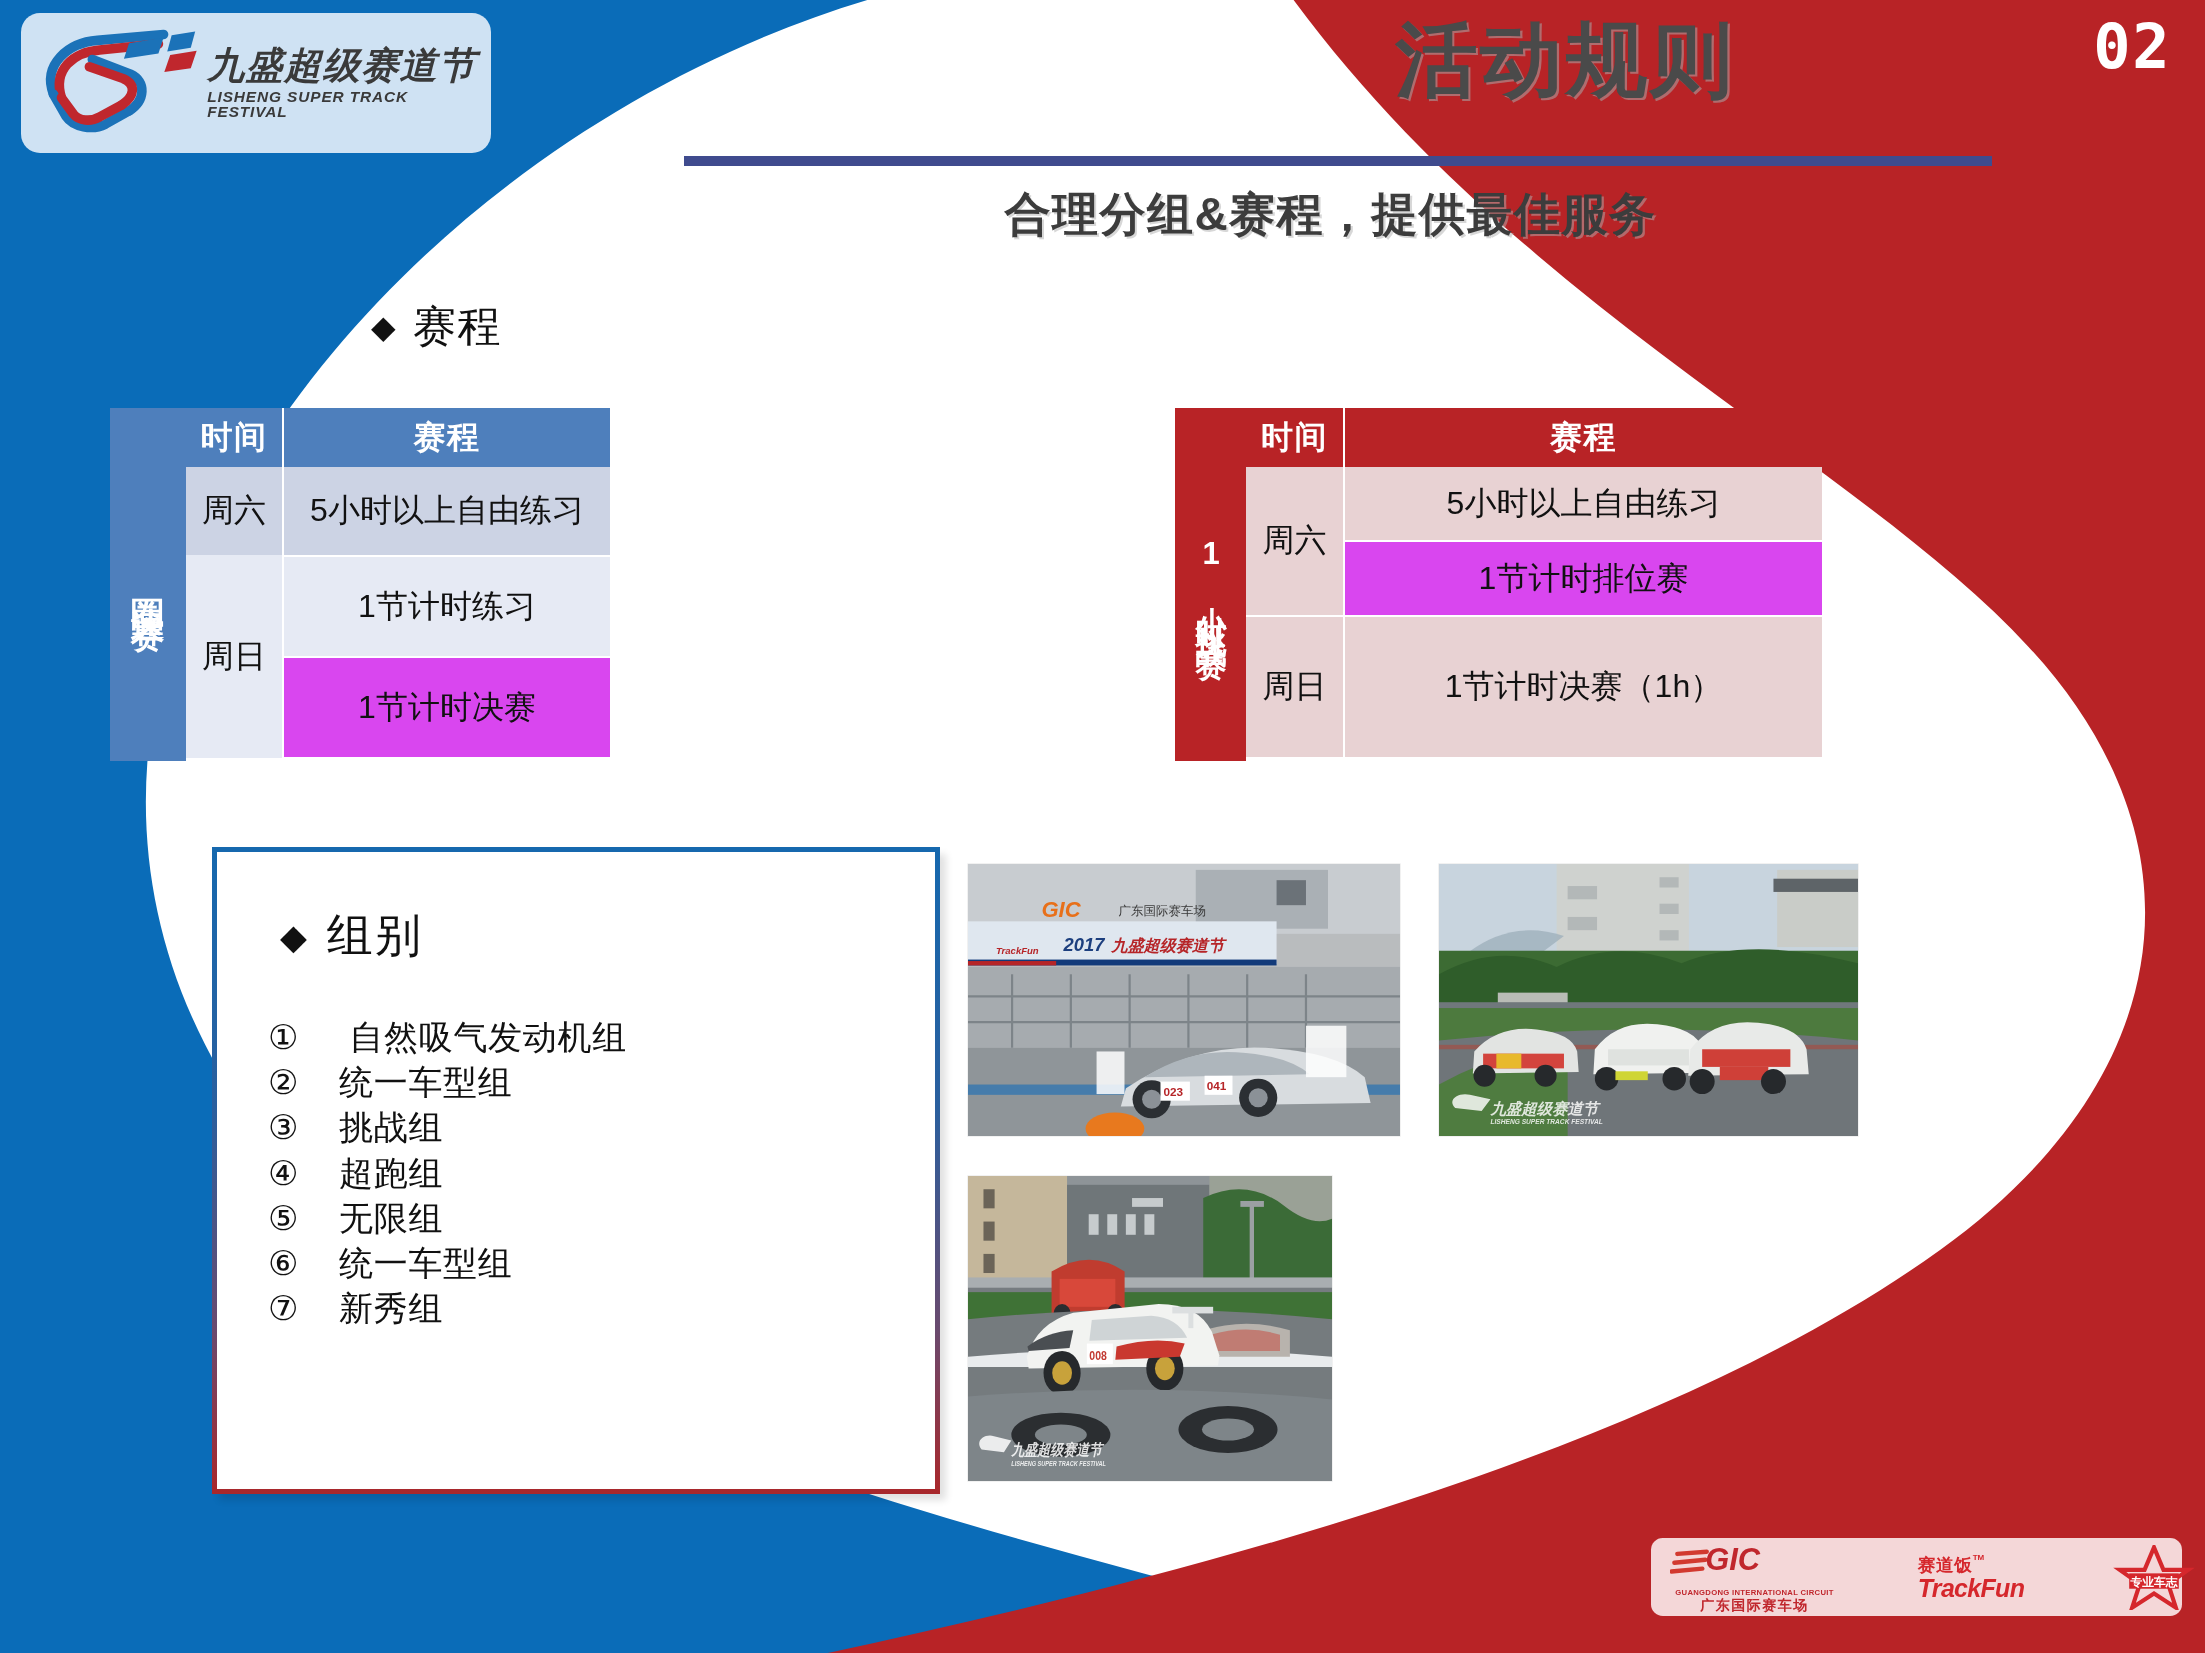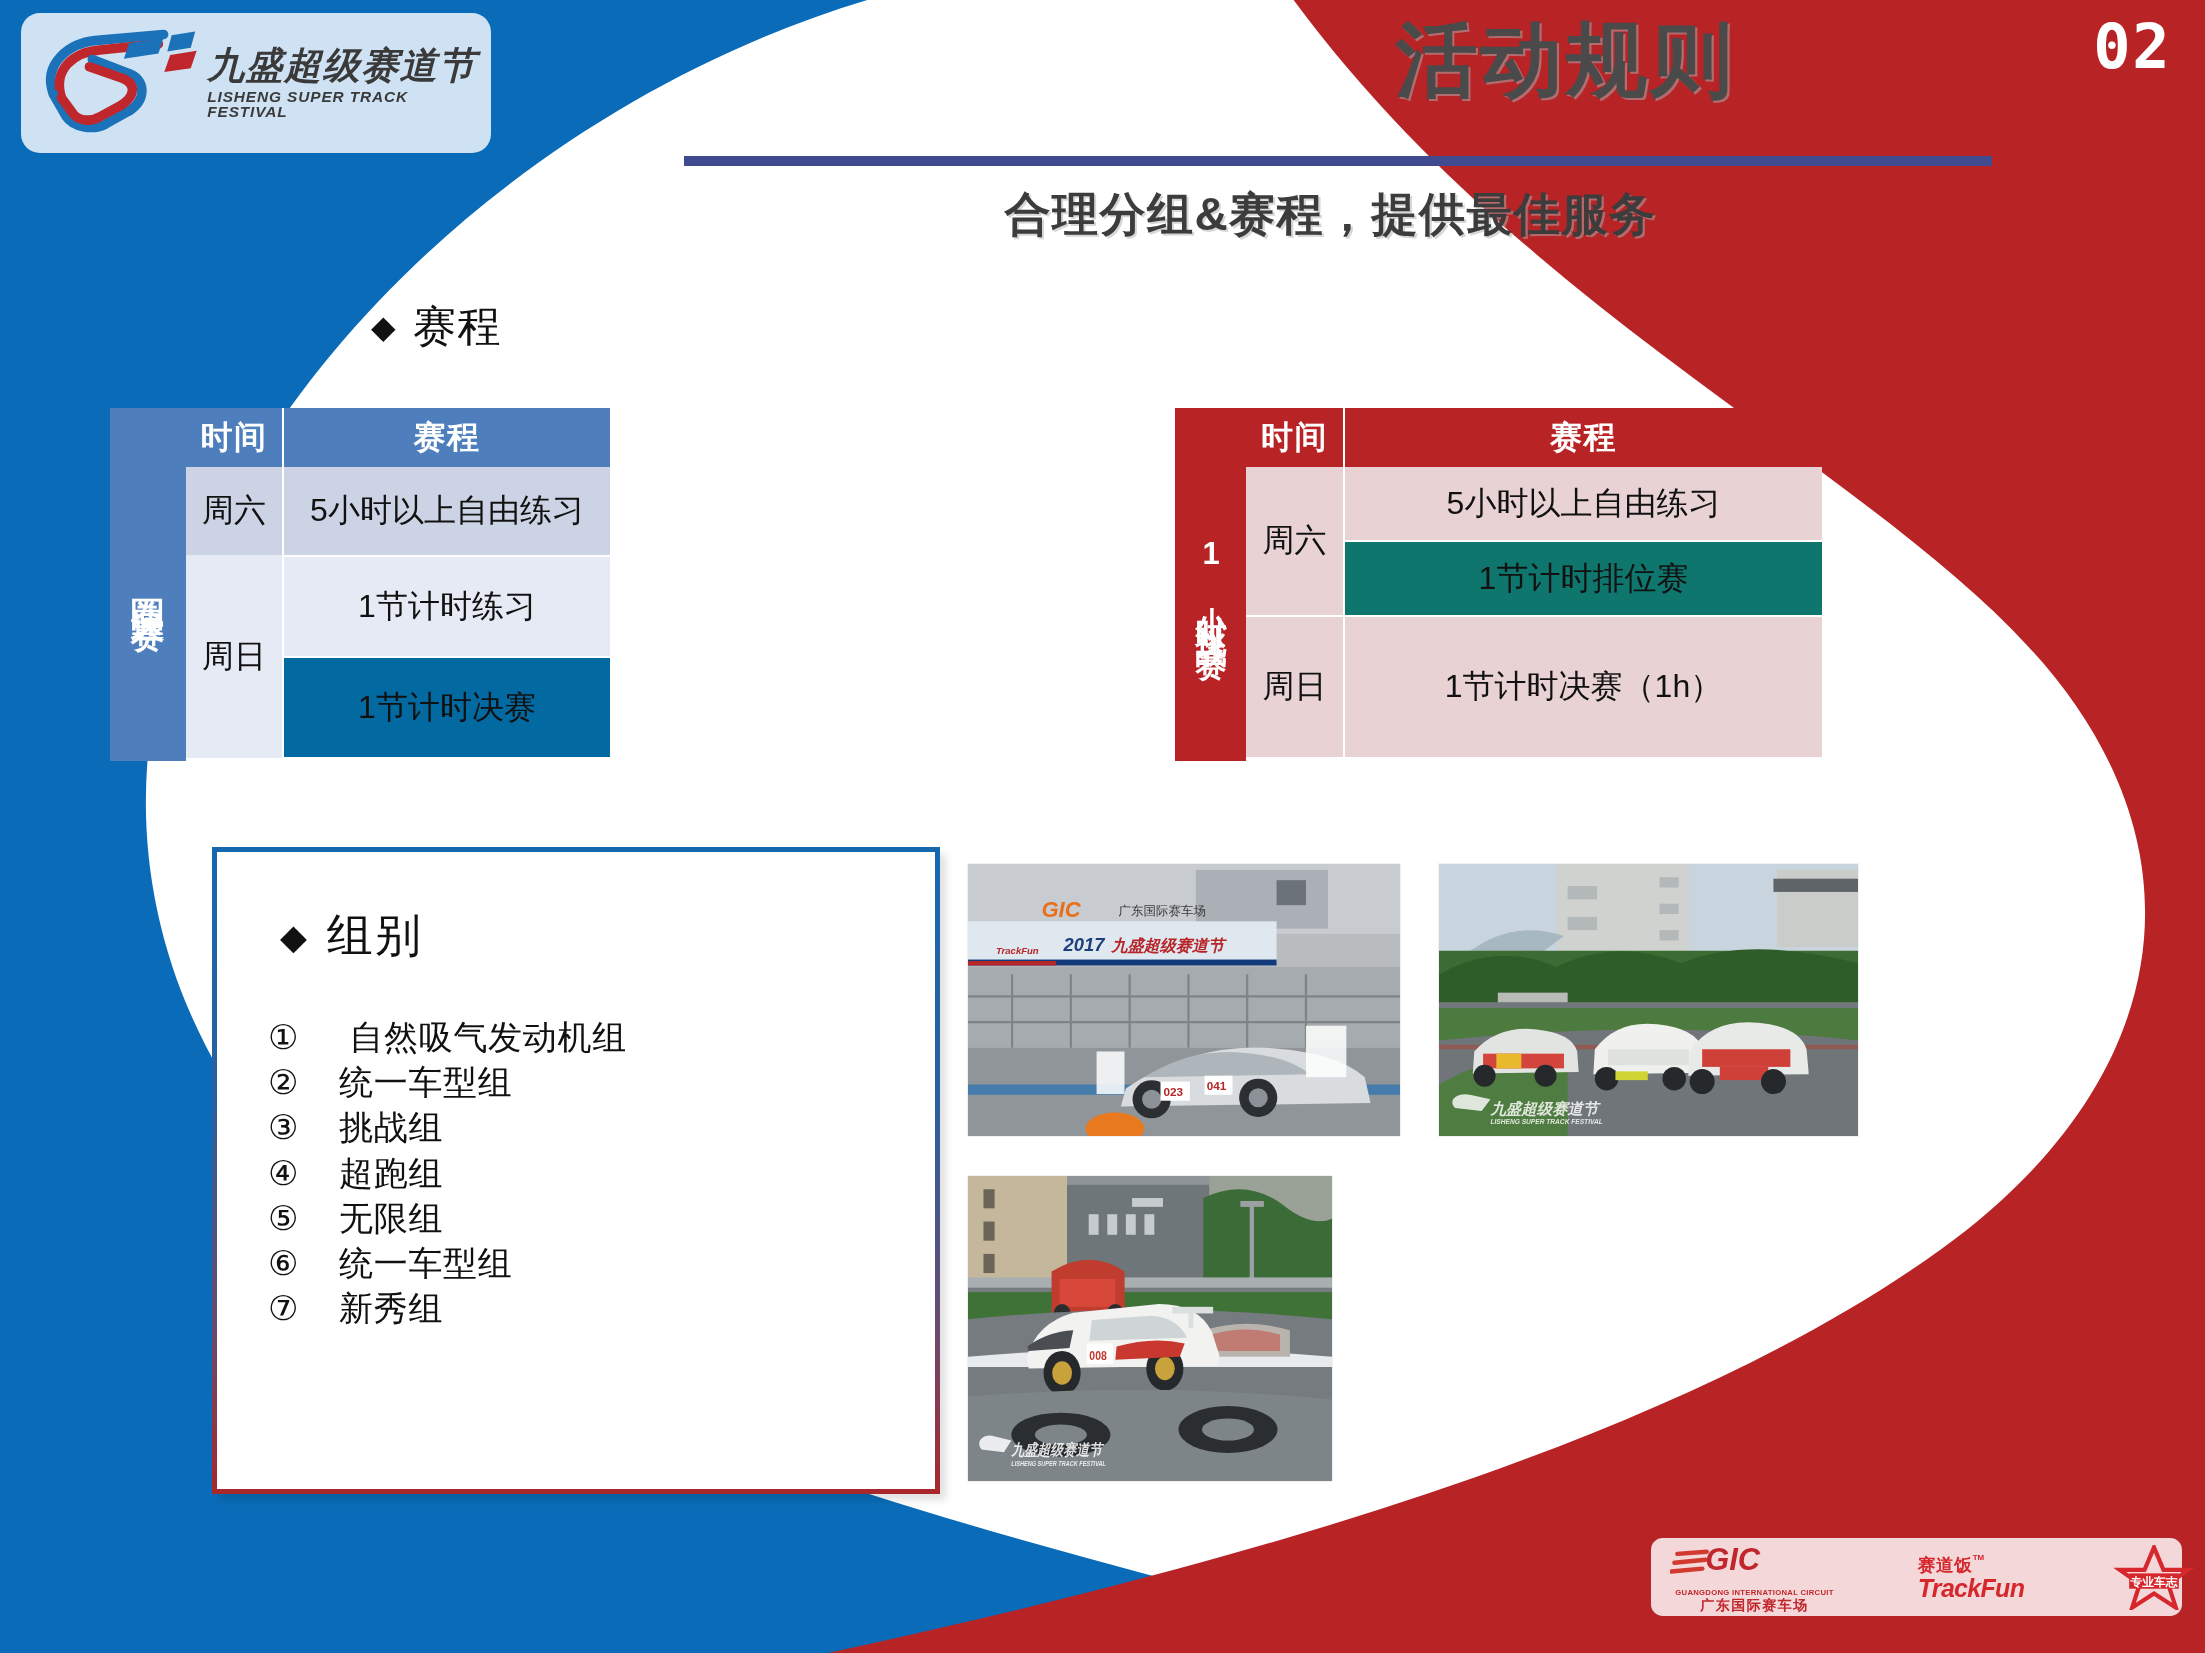--- a/index.html
+++ b/index.html
@@ -87,32 +87,32 @@
   
   #tbl-lap{left:110px;top:408px;width:500px;height:353px;}
   #tbl-lap .side{width:76px;background:#4e7fbc;}
   #tbl-lap .hcell.t{width:96px;background:#4e7fbc;border-right:2.9px solid #fff;}
   #tbl-lap .hcell.r{flex:1;background:#4e7fbc;}
   #tbl-lap .tcol{width:96px;border-right:2.9px solid #fff;}
   #tbl-lap .tcell.a{height:88px;background:#ccd3e4;}
   #tbl-lap .tcell.b{height:203px;background:#e6eaf4;}
   #tbl-lap .rcell.r1{height:88px;background:#ccd3e4;border-bottom:2.9px solid #fff;}
   #tbl-lap .rcell.r2{height:99px;background:#e6eaf4;border-bottom:2.9px solid #fff;}
-  #tbl-lap .rcell.r3{height:99px;background:#0369a1;}
+  #tbl-lap .rcell.r3{height:99px;background:#d946ef;}
 
   
   #tbl-hr{left:1175px;top:408px;width:647px;height:353px;}
   #tbl-hr .side{width:71px;background:#b82326;letter-spacing:10.3px;font-size:31px;}
   #tbl-hr .hcell.t{width:97px;background:#b82326;border-right:2.9px solid #fff;}
   #tbl-hr .hcell.r{flex:1;background:#b82326;}
   #tbl-hr .tcol{width:97px;border-right:2.9px solid #fff;}
   #tbl-hr .tcell.a{height:148px;background:#e8d2d3;}
   #tbl-hr .tcell.b{height:140px;background:#e8d2d3;border-top:2.9px solid #fff;}
   #tbl-hr .rcell.r1{height:73px;background:#e8d2d3;border-bottom:2.9px solid #fff;}
-  #tbl-hr .rcell.r2{height:73px;background:#0f766e;border-bottom:2.9px solid #fff;}
+  #tbl-hr .rcell.r2{height:73px;background:#d946ef;border-bottom:2.9px solid #fff;}
   #tbl-hr .rcell.r3{height:140px;background:#e8d2d3;}
 
   
   .group-box{
     position:absolute;left:212px;top:847px;width:728px;height:647px;
     background:#fff;
     border:5.1px solid;
     border-image:linear-gradient(to bottom,#1668ae 0%,#2a5f9e 40%,#6a4a6e 75%,#a8282c 100%) 1;
     box-shadow:6.6px 6.6px 7.4px rgba(0,0,0,.12);
     box-sizing:border-box;

